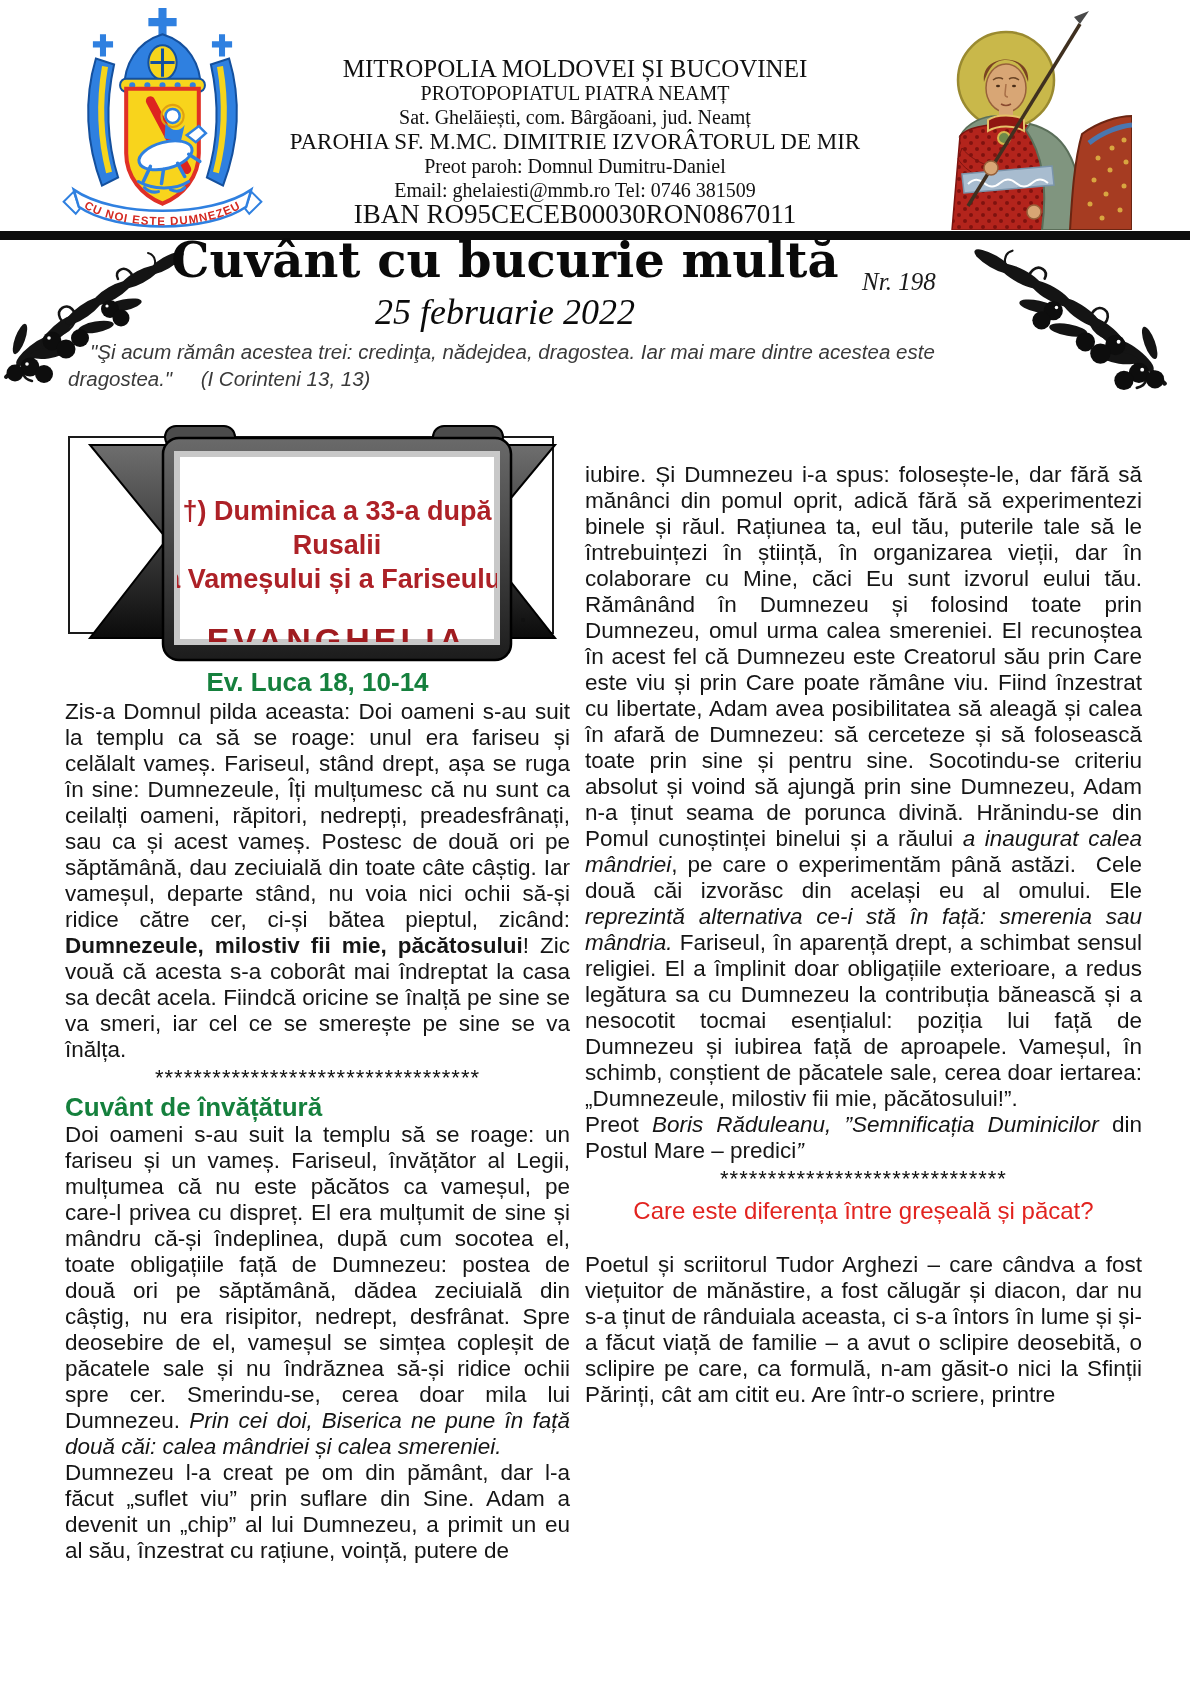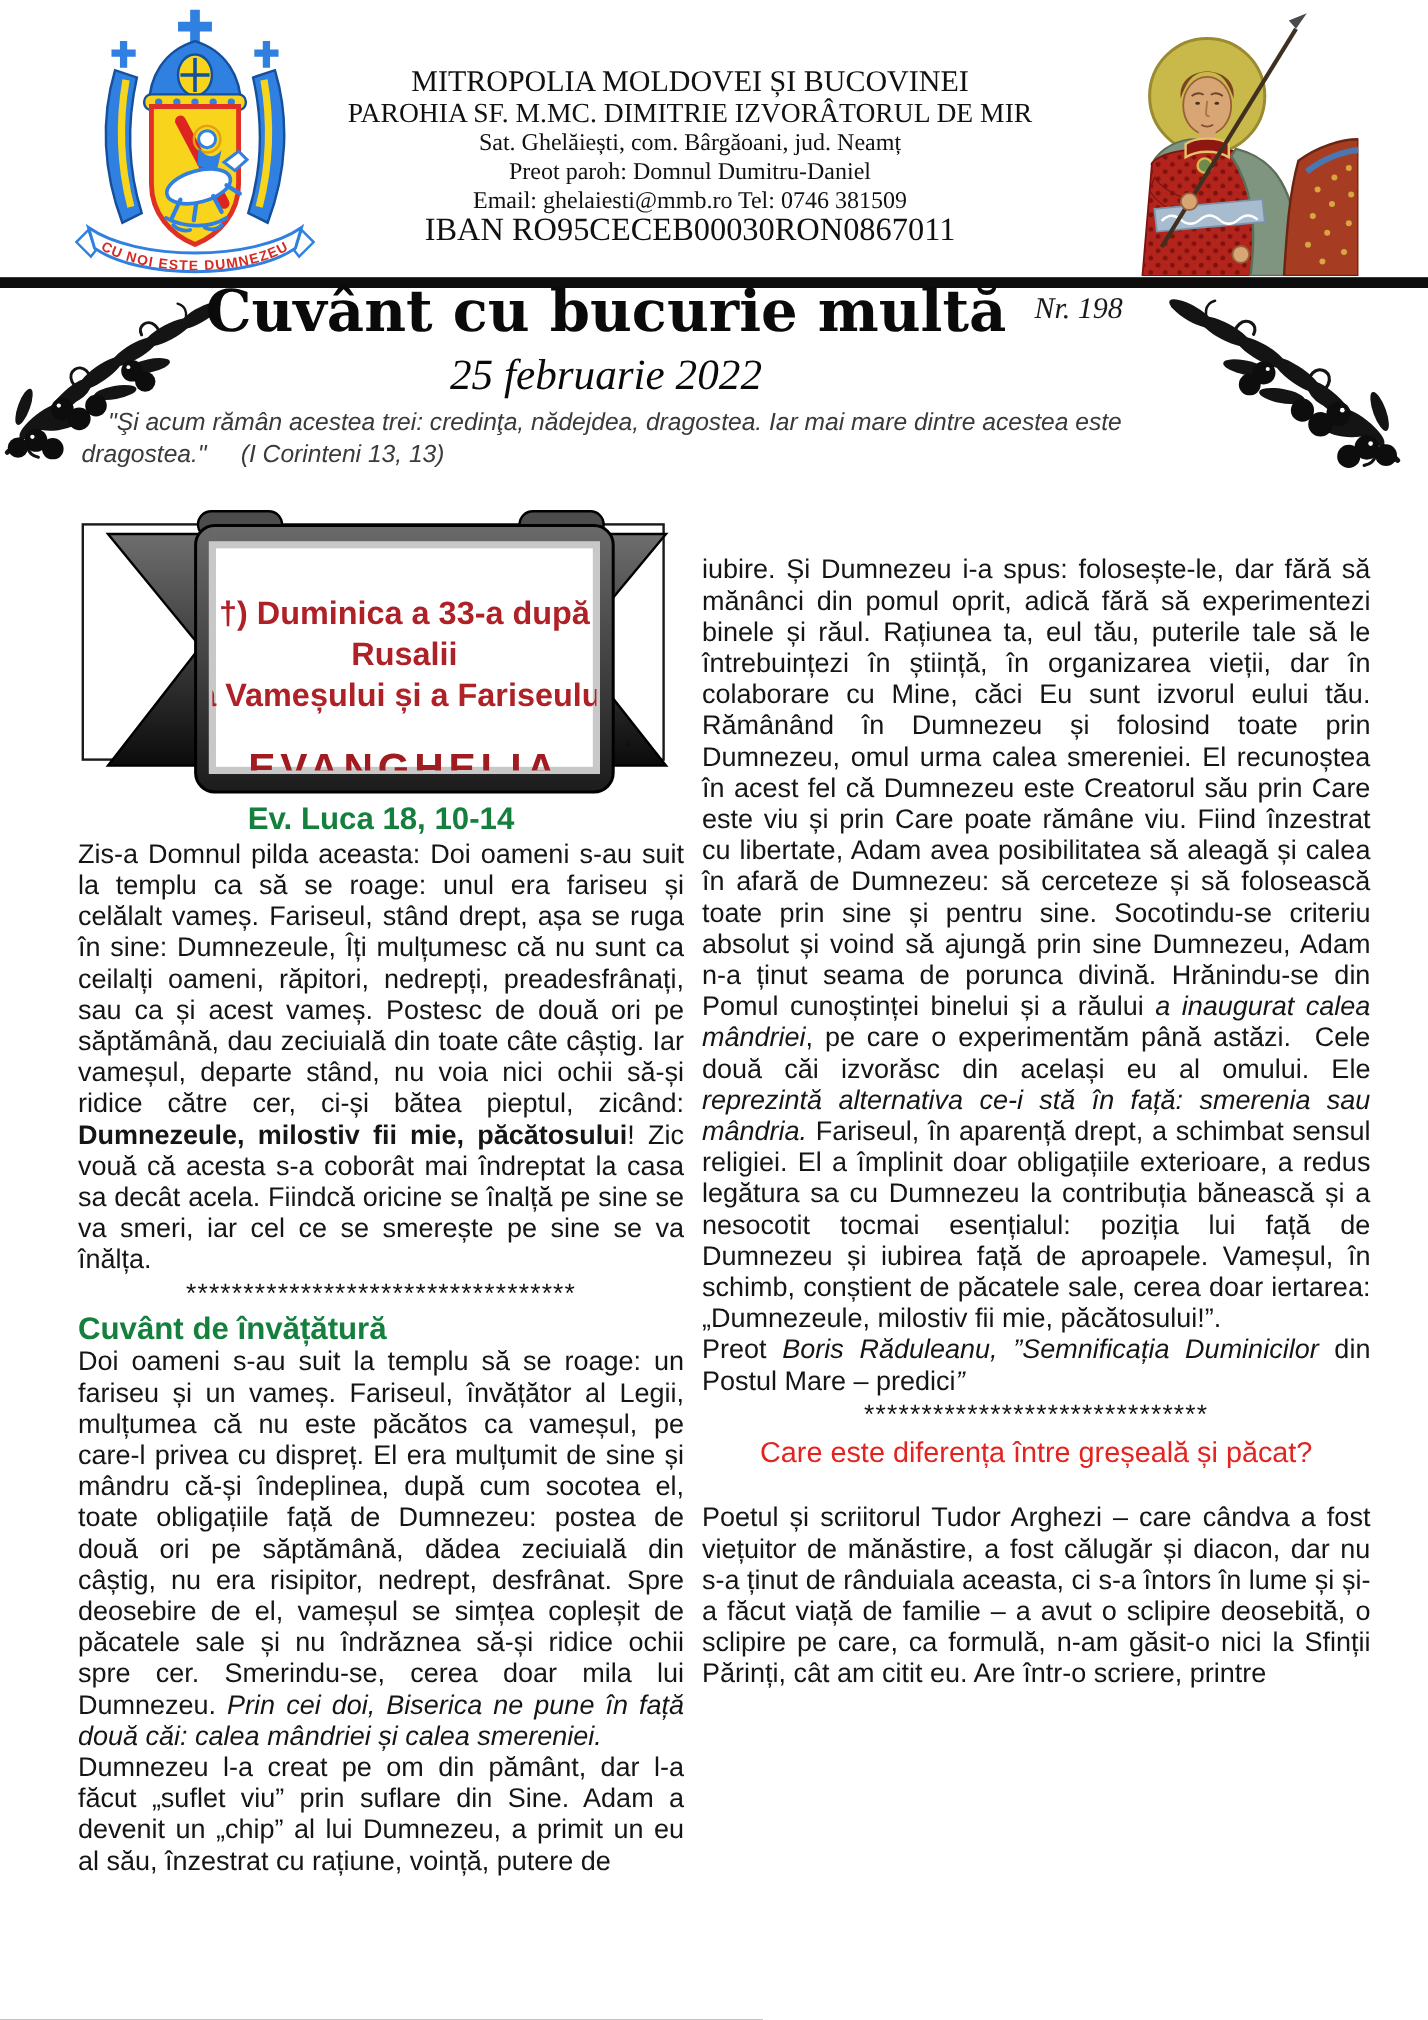--- a/index.html
+++ b/index.html
@@ -11,21 +11,21 @@
   .hl{white-space:nowrap;}
   .hl0{font-size:25px;line-height:26px;}
   .hl1{font-size:20px;line-height:23px;}
   .hl2{font-size:23px;line-height:25px;}
   .hl3,.hl4,.hl5{font-size:20px;line-height:24px;}
   .hl6{font-size:27px;line-height:24px;}
   .rule{left:0;top:231px;width:1190px;height:9px;background:#0d0d0d;}
   
   .title{left:110px;top:232px;width:790px;text-align:center;white-space:nowrap;
          font-family:"DejaVu Serif",serif;font-weight:bold;font-size:48px;color:#0a0a0a;}
-  .issue{left:862px;top:244px;font-family:"Liberation Serif",serif;font-style:italic;font-size:25px;color:#1a1a1a;}
+  .issue{left:862px;top:268px;font-family:"Liberation Serif",serif;font-style:italic;font-size:25px;color:#1a1a1a;}
   .date{left:110px;top:291px;width:790px;text-align:center;white-space:nowrap;
         font-family:"Liberation Serif",serif;font-style:italic;font-size:36px;color:#0a0a0a;}
   .verse{left:68px;top:338px;width:900px;font-style:italic;font-size:20.5px;line-height:27px;color:#3a3a3a;}
   .verse .l1{padding-left:22px;white-space:nowrap;}
   .verse .l2{white-space:nowrap;}
   
   .colL{left:65px;top:398px;width:505px;}
   .colR{left:585px;top:462px;width:557px;}
   .body-text{font-size:22.5px;line-height:26px;text-align:justify;color:#151515;}
   .sg-b{font-weight:bold;}
@@ -82,22 +82,23 @@
         <path id="coatRibbonPath" d="M22,202 C60,225 140,225 178,202" fill="none"></path>
         <text font-size="11.5" fill="#d42a22" font-weight="bold" letter-spacing="1" font-family="Liberation Sans, sans-serif">
           <textPath href="#coatRibbonPath" startOffset="50%" text-anchor="middle">CU NOI ESTE DUMNEZEU</textPath>
         </text>
       </g>
     </svg>
   </div>
 
   <div class="abs hdr">
     <div class="hl hl0">MITROPOLIA MOLDOVEI ȘI BUCOVINEI</div>
+    <div class="hl hl1">PROTOPOPIATUL PIATRA NEAMȚ</div>
+    <div class="hl hl3">Sat. Ghelăiești, com. Bârgăoani, jud. Neamț</div>
     <div class="hl hl2">PAROHIA SF. M.MC. DIMITRIE IZVORÂTORUL DE MIR</div>
-    <div class="hl hl3">Sat. Ghelăiești, com. Bârgăoani, jud. Neamț</div>
     <div class="hl hl4">Preot paroh: Domnul Dumitru-Daniel</div>
     <div class="hl hl5">Email: ghelaiesti@mmb.ro Tel: 0746 381509</div>
     <div class="hl hl6">IBAN RO95CECEB00030RON0867011</div>
   </div>
 
   <div class="abs" style="left:884px;top:8px;width:248px;height:222px;">
     <svg viewBox="0 0 248 222" width="248" height="222">
       <defs>
         <pattern id="armorPat" width="12" height="12" patternUnits="userSpaceOnUse">
           <rect width="12" height="12" fill="#b3241c"></rect>

